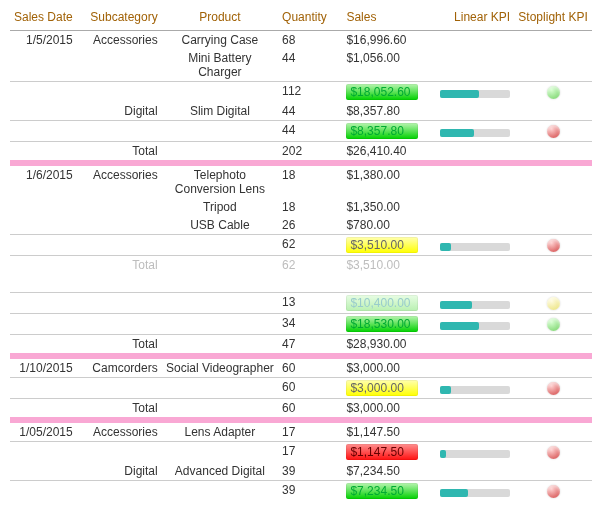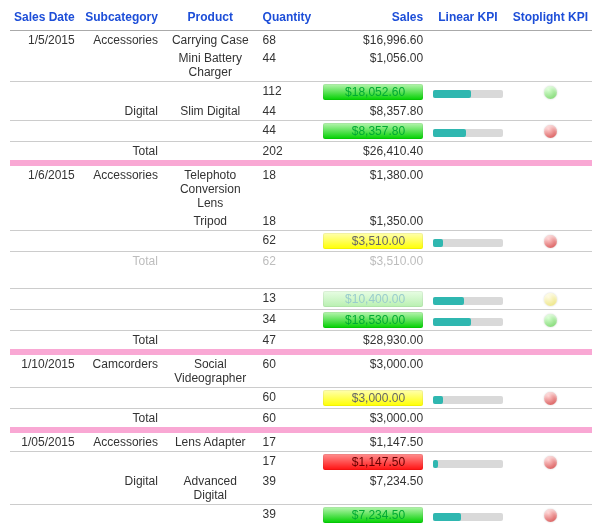--- a/index.html
+++ b/index.html
@@ -1,31 +1,31 @@
 <!DOCTYPE html>
 <html><head>
 <meta charset="utf-8">
 <style>
   html,body{margin:0;padding:0;background:#fff;font-family:"Segoe UI",Arial,sans-serif;font-size:12px;color:#333}
   .report{width:602px;box-sizing:border-box;padding:6px 10px 10px 10px}
   table{border-collapse:collapse;width:100%}
-  th{font-weight:700;color:#1d4ed8;padding:4px 4px 6px 4px;border-bottom:1px solid #aaa;vertical-align:bottom;white-space:nowrap}
+  th{font-weight:400;color:#a16207;padding:4px 4px 6px 4px;border-bottom:1px solid #aaa;vertical-align:bottom;white-space:nowrap}
   td{padding:2px 4px;vertical-align:top;white-space:nowrap}
   .col-date{width:58px;text-align:right}
   .col-sub {width:80px;text-align:right}
   .col-prod{width:120px;text-align:center;white-space:normal}
   .col-qty {width:60px;text-align:left}
-  .col-sal {width:80px;text-align:right}
-  .col-lin {width:80px;text-align:center}
+  .col-sal {width:80px;text-align:left}
+  .col-lin {width:80px;text-align:right}
   .col-stop{width:70px;text-align:center}
   th.col-date{text-align:left}
   .subtotal-line td{border-top:1px solid #ccc}
   .date-line  td{border-top:6px solid #f9a8d4}
   .faded{color:#bdbdbd}
-  .pill{display:inline-block;min-width:64px;padding:0 18px;height:16px;line-height:16px;border-radius:2px;
+  .pill{display:inline-block;min-width:64px;padding:0 4px;height:16px;line-height:16px;border-radius:2px;
         background:linear-gradient(to bottom,#fff,#f2f2f2);box-shadow:inset 0 0 0 1px rgba(0,0,0,0.05)}
   .pill.green {background:linear-gradient(to bottom,#b8f5b0,#00d000);color:#0a3}
   .pill.yellow{background:linear-gradient(to bottom,#ffffb0,#ffff00);color:#666}
   .pill.red   {background:linear-gradient(to bottom,#ff9090,#ff1010);color:#600}
   .pill.fgrn  {background:linear-gradient(to bottom,#e8fde4,#b8f0b0);color:#9cc}
   .bar{position:relative;display:inline-block;width:70px;height:8px;background:#d9d9d9;border-radius:2px;vertical-align:middle;margin-top:4px}
   .bar>span{position:absolute;left:0;top:0;bottom:0;background:#2fb7b0;border-radius:2px}
   .dot{display:inline-block;width:13px;height:13px;border-radius:50%;vertical-align:middle;margin-top:2px;
        box-shadow:0 0 2px rgba(0,0,0,0.2), inset 0 2px 3px rgba(255,255,255,0.6)}
   .dot.g{background:radial-gradient(circle at 35% 30%,#d6ffd0,#6fcf60)}
@@ -116,20 +116,29 @@
   </tr>
   <tr>
     <td></td>
           <td></td>
     <td class="col-prod">Tripod</td>
     <td class="col-qty">18</td>
     <td class="col-sal">$1,350.00</td>
     <td></td>
           <td></td>
   </tr>
+  <tr>
+    <td></td>
+          <td></td>
+    <td class="col-prod">USB Cable</td>
+    <td class="col-qty">26</td>
+    <td class="col-sal">$780.00</td>
+    <td></td>
+          <td></td>
+  </tr>
   <tr class="subtotal-line">
     <td></td>
           <td></td>
           <td></td>
     <td class="col-qty">62</td>
     <td class="col-sal"><span class="pill yellow">$3,510.00</span></td>
     <td class="col-lin"><span class="bar"><span style="width:15%"></span></span></td>
     <td class="col-stop"><span class="dot r"></span></td>
   </tr>
   <tr class="subtotal-line faded">

